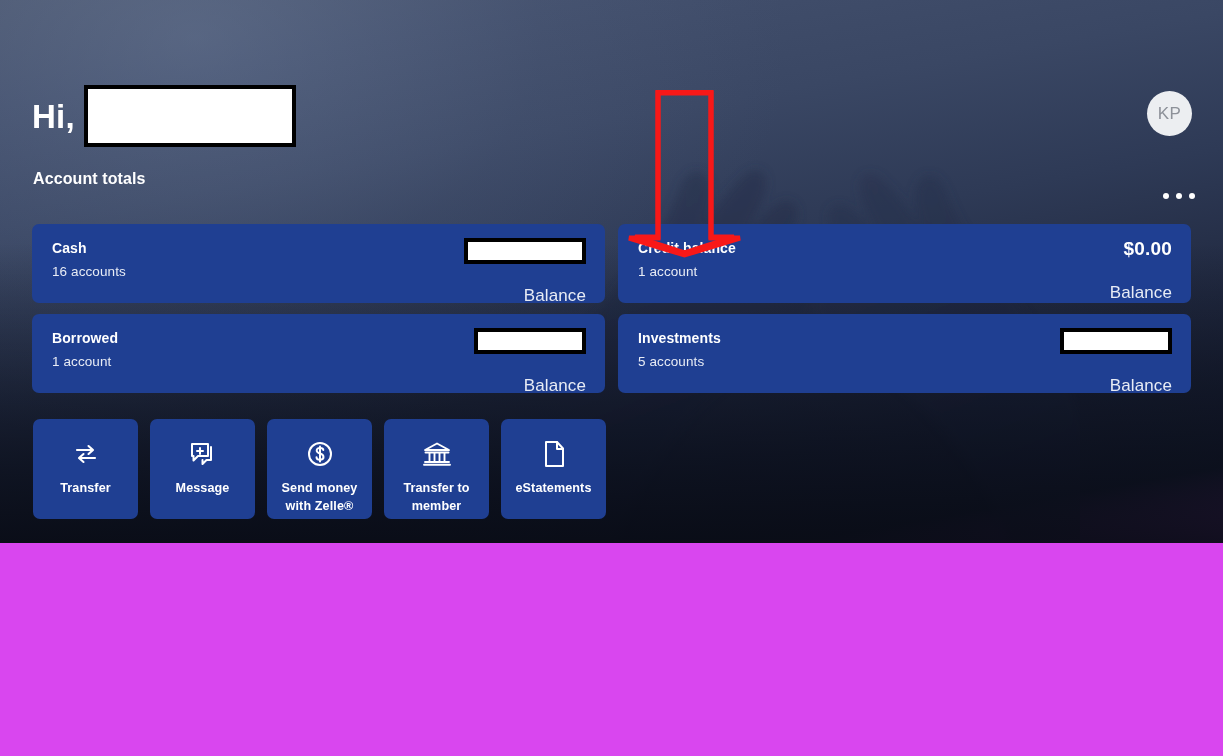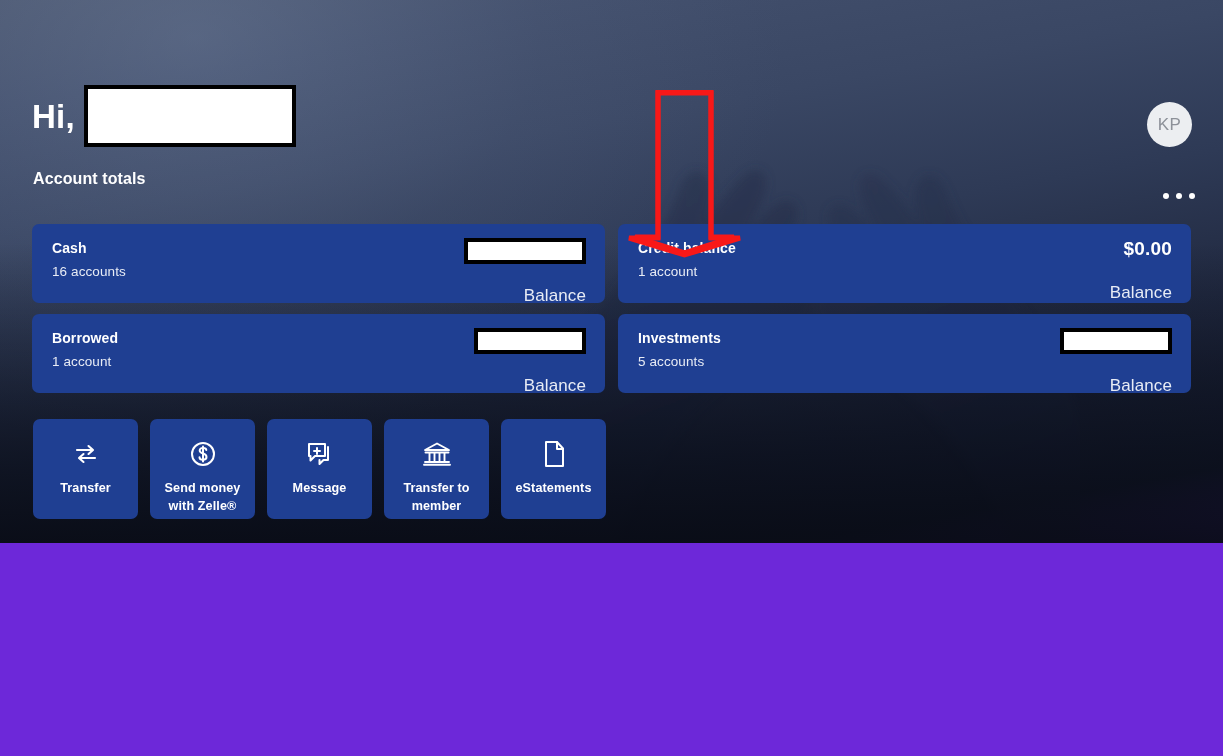--- a/index.html
+++ b/index.html
@@ -9,21 +9,21 @@
     height: 756px;
     background: #ffffff;
     font-family: "Liberation Sans", sans-serif;
     overflow: hidden;
   }
 
   #app {
     position: relative;
     width: 1223px;
     height: 756px;
-    background: #6d28d9;
+    background: #d946ef;
   }
 
   
   .hero {
     position: absolute;
     left: 0;
     top: 0;
     width: 1223px;
     height: 543px;
     overflow: hidden;
@@ -95,21 +95,21 @@
   .greet-redaction {
     width: 212px;
     height: 62px;
     margin-left: 9px;
   }
 
   
   .avatar {
     position: absolute;
     left: 1147px;
-    top: 102px;
+    top: 91px;
     width: 45px;
     height: 45px;
     border-radius: 50%;
     background: #eceef1;
     color: #8d9199;
     font-size: 17px;
     letter-spacing: 0.5px;
     display: flex;
     align-items: center;
     justify-content: center;
@@ -390,39 +390,39 @@
           <path d="M25 20 H10"></path>
           <path d="M13.5 16 L9 20 L13.5 24"></path>
         </svg>
       </span>
       <span class="action-label">Transfer</span>
     </div>
 
     <div class="action-tile">
       <span class="action-icon">
         <svg width="32" height="32" viewBox="0 0 32 32" fill="none" stroke="#ffffff" stroke-width="2" stroke-linecap="round" stroke-linejoin="round">
+          <path d="M5 6 H21 V18 H11 L6.5 22.5 V18 H5 Z"></path>
+          <path d="M10 13 H16"></path>
+          <path d="M13 10 V16"></path>
+          <path d="M24 9 V22 H19.5 L15.5 26 V22"></path>
+        </svg>
+      </span>
+      <span class="action-label">Message</span>
+    </div>
+
+    <div class="action-tile">
+      <span class="action-icon">
+        <svg width="32" height="32" viewBox="0 0 32 32" fill="none" stroke="#ffffff" stroke-width="2" stroke-linecap="round" stroke-linejoin="round">
           <circle cx="16" cy="16" r="11"></circle>
           <path d="M16 8.5 V23.5"></path>
           <path d="M19.3 12.1 C19.3 10.6 17.8 9.9 16 9.9 C14.2 9.9 12.7 10.7 12.7 12.4 C12.7 16.4 19.5 14.7 19.5 18.9 C19.5 20.8 17.9 21.7 16 21.7 C14.1 21.7 12.5 20.8 12.5 19.2"></path>
         </svg>
       </span>
       <span class="action-label">Send money
 with Zelle®</span>
-    </div>
-
-    <div class="action-tile">
-      <span class="action-icon">
-        <svg width="32" height="32" viewBox="0 0 32 32" fill="none" stroke="#ffffff" stroke-width="2" stroke-linecap="round" stroke-linejoin="round">
-          <path d="M5 6 H21 V18 H11 L6.5 22.5 V18 H5 Z"></path>
-          <path d="M10 13 H16"></path>
-          <path d="M13 10 V16"></path>
-          <path d="M24 9 V22 H19.5 L15.5 26 V22"></path>
-        </svg>
-      </span>
-      <span class="action-label">Message</span>
     </div>
 
     <div class="action-tile">
       <span class="action-icon">
         <svg width="32" height="32" viewBox="0 0 32 32" fill="none" stroke="#ffffff" stroke-width="1.9" stroke-linecap="round" stroke-linejoin="round">
           <path d="M4 12 L16 5.5 L28 12 Z"></path>
           <path d="M4.5 14.5 H27.5"></path>
           <path d="M8.5 15.5 V22.5"></path>
           <path d="M13.5 15.5 V22.5"></path>
           <path d="M18.5 15.5 V22.5"></path>

